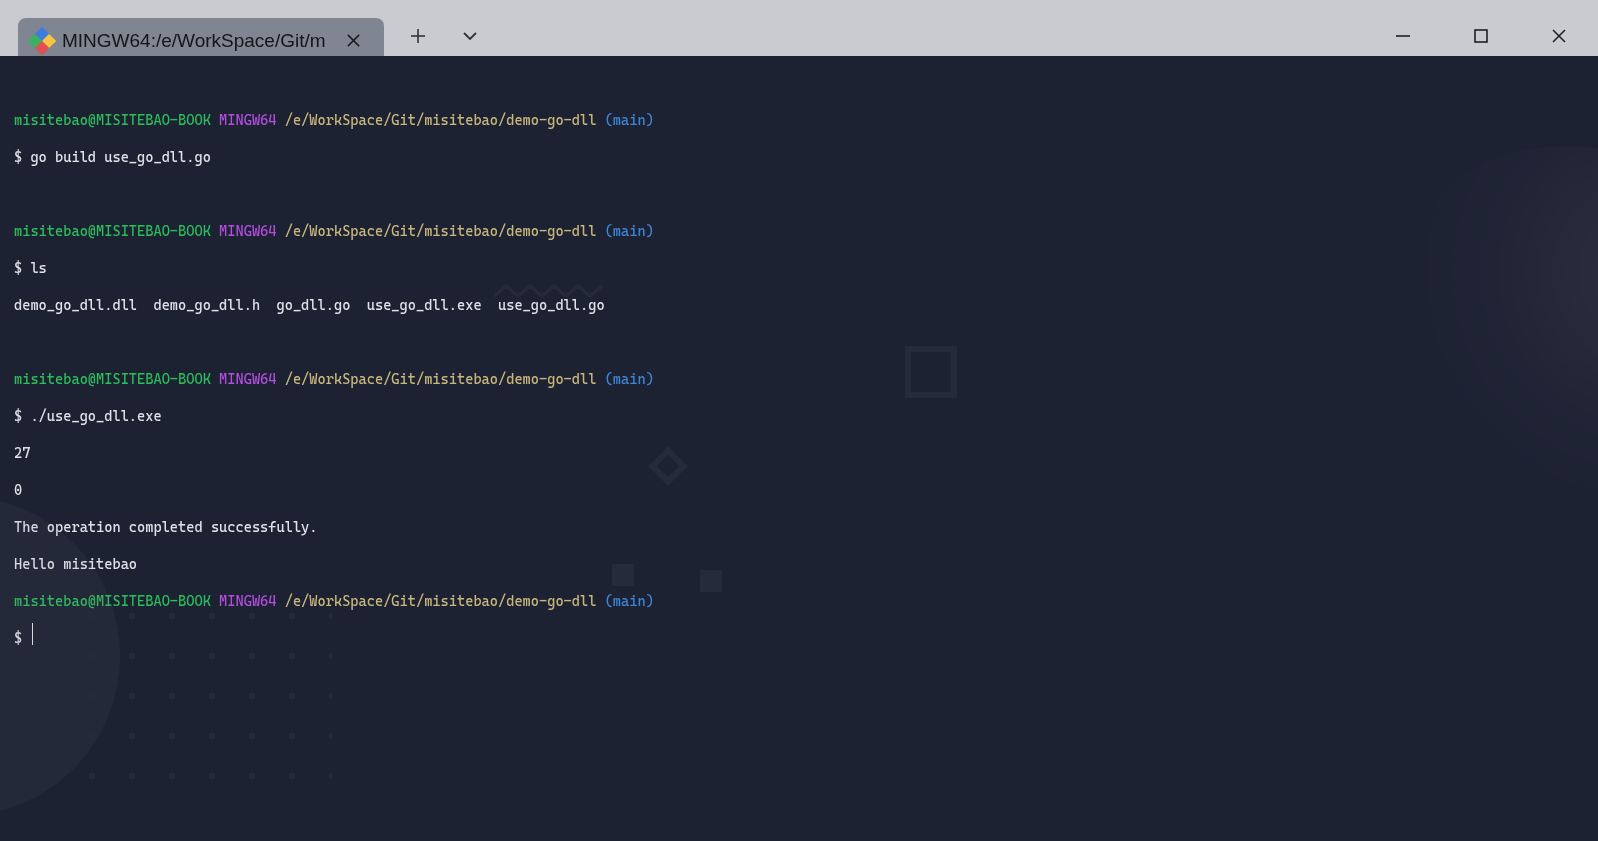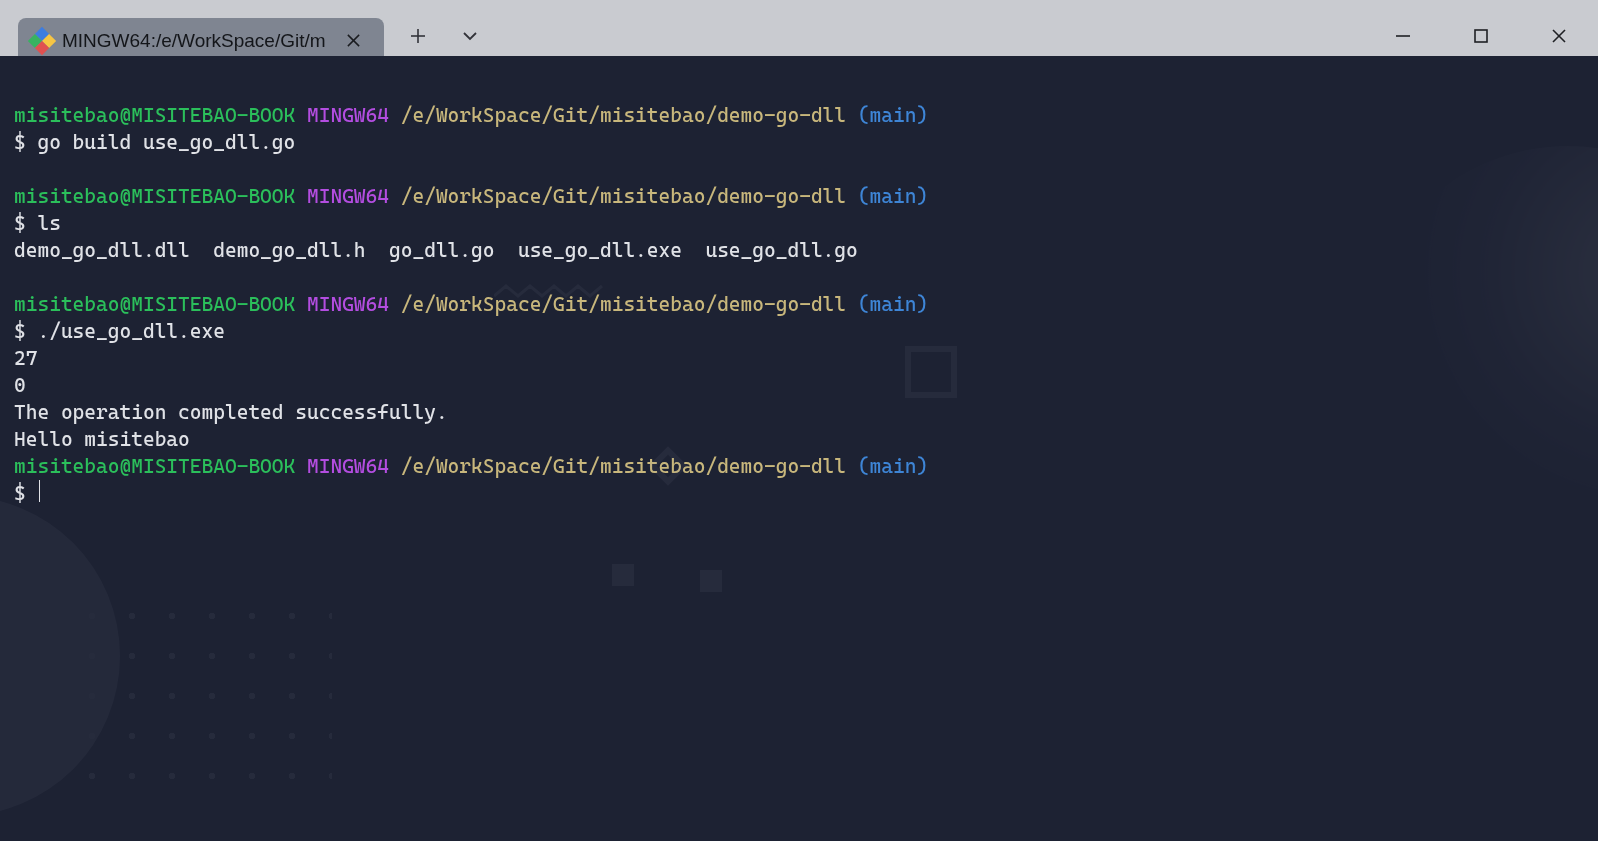--- a/index.html
+++ b/index.html
@@ -109,22 +109,22 @@
 
     
     .terminal-wrap {
       position: absolute;
       top: 56px; left: 0; right: 0; bottom: 0;
       background: #1d2233;
       overflow: hidden;
     }
     pre.terminal {
       font-family: "Cascadia Mono", "Consolas", "DejaVu Sans Mono", monospace;
-      font-size: 20px;
-      line-height: 27px;
+      font-size: 14px;
+      line-height: 37px;
       color: #e0e2e7;
       white-space: pre;
       padding: 46px 0 0 14px;
       letter-spacing: 0;
     }
     .c-green  { color: #2bbf5b; }
     .c-purple { color: #b34de0; }
     .c-yellow { color: #c8b77c; }
     .c-blue   { color: #3e85d6; }
     .c-white  { color: #e0e2e7; }

